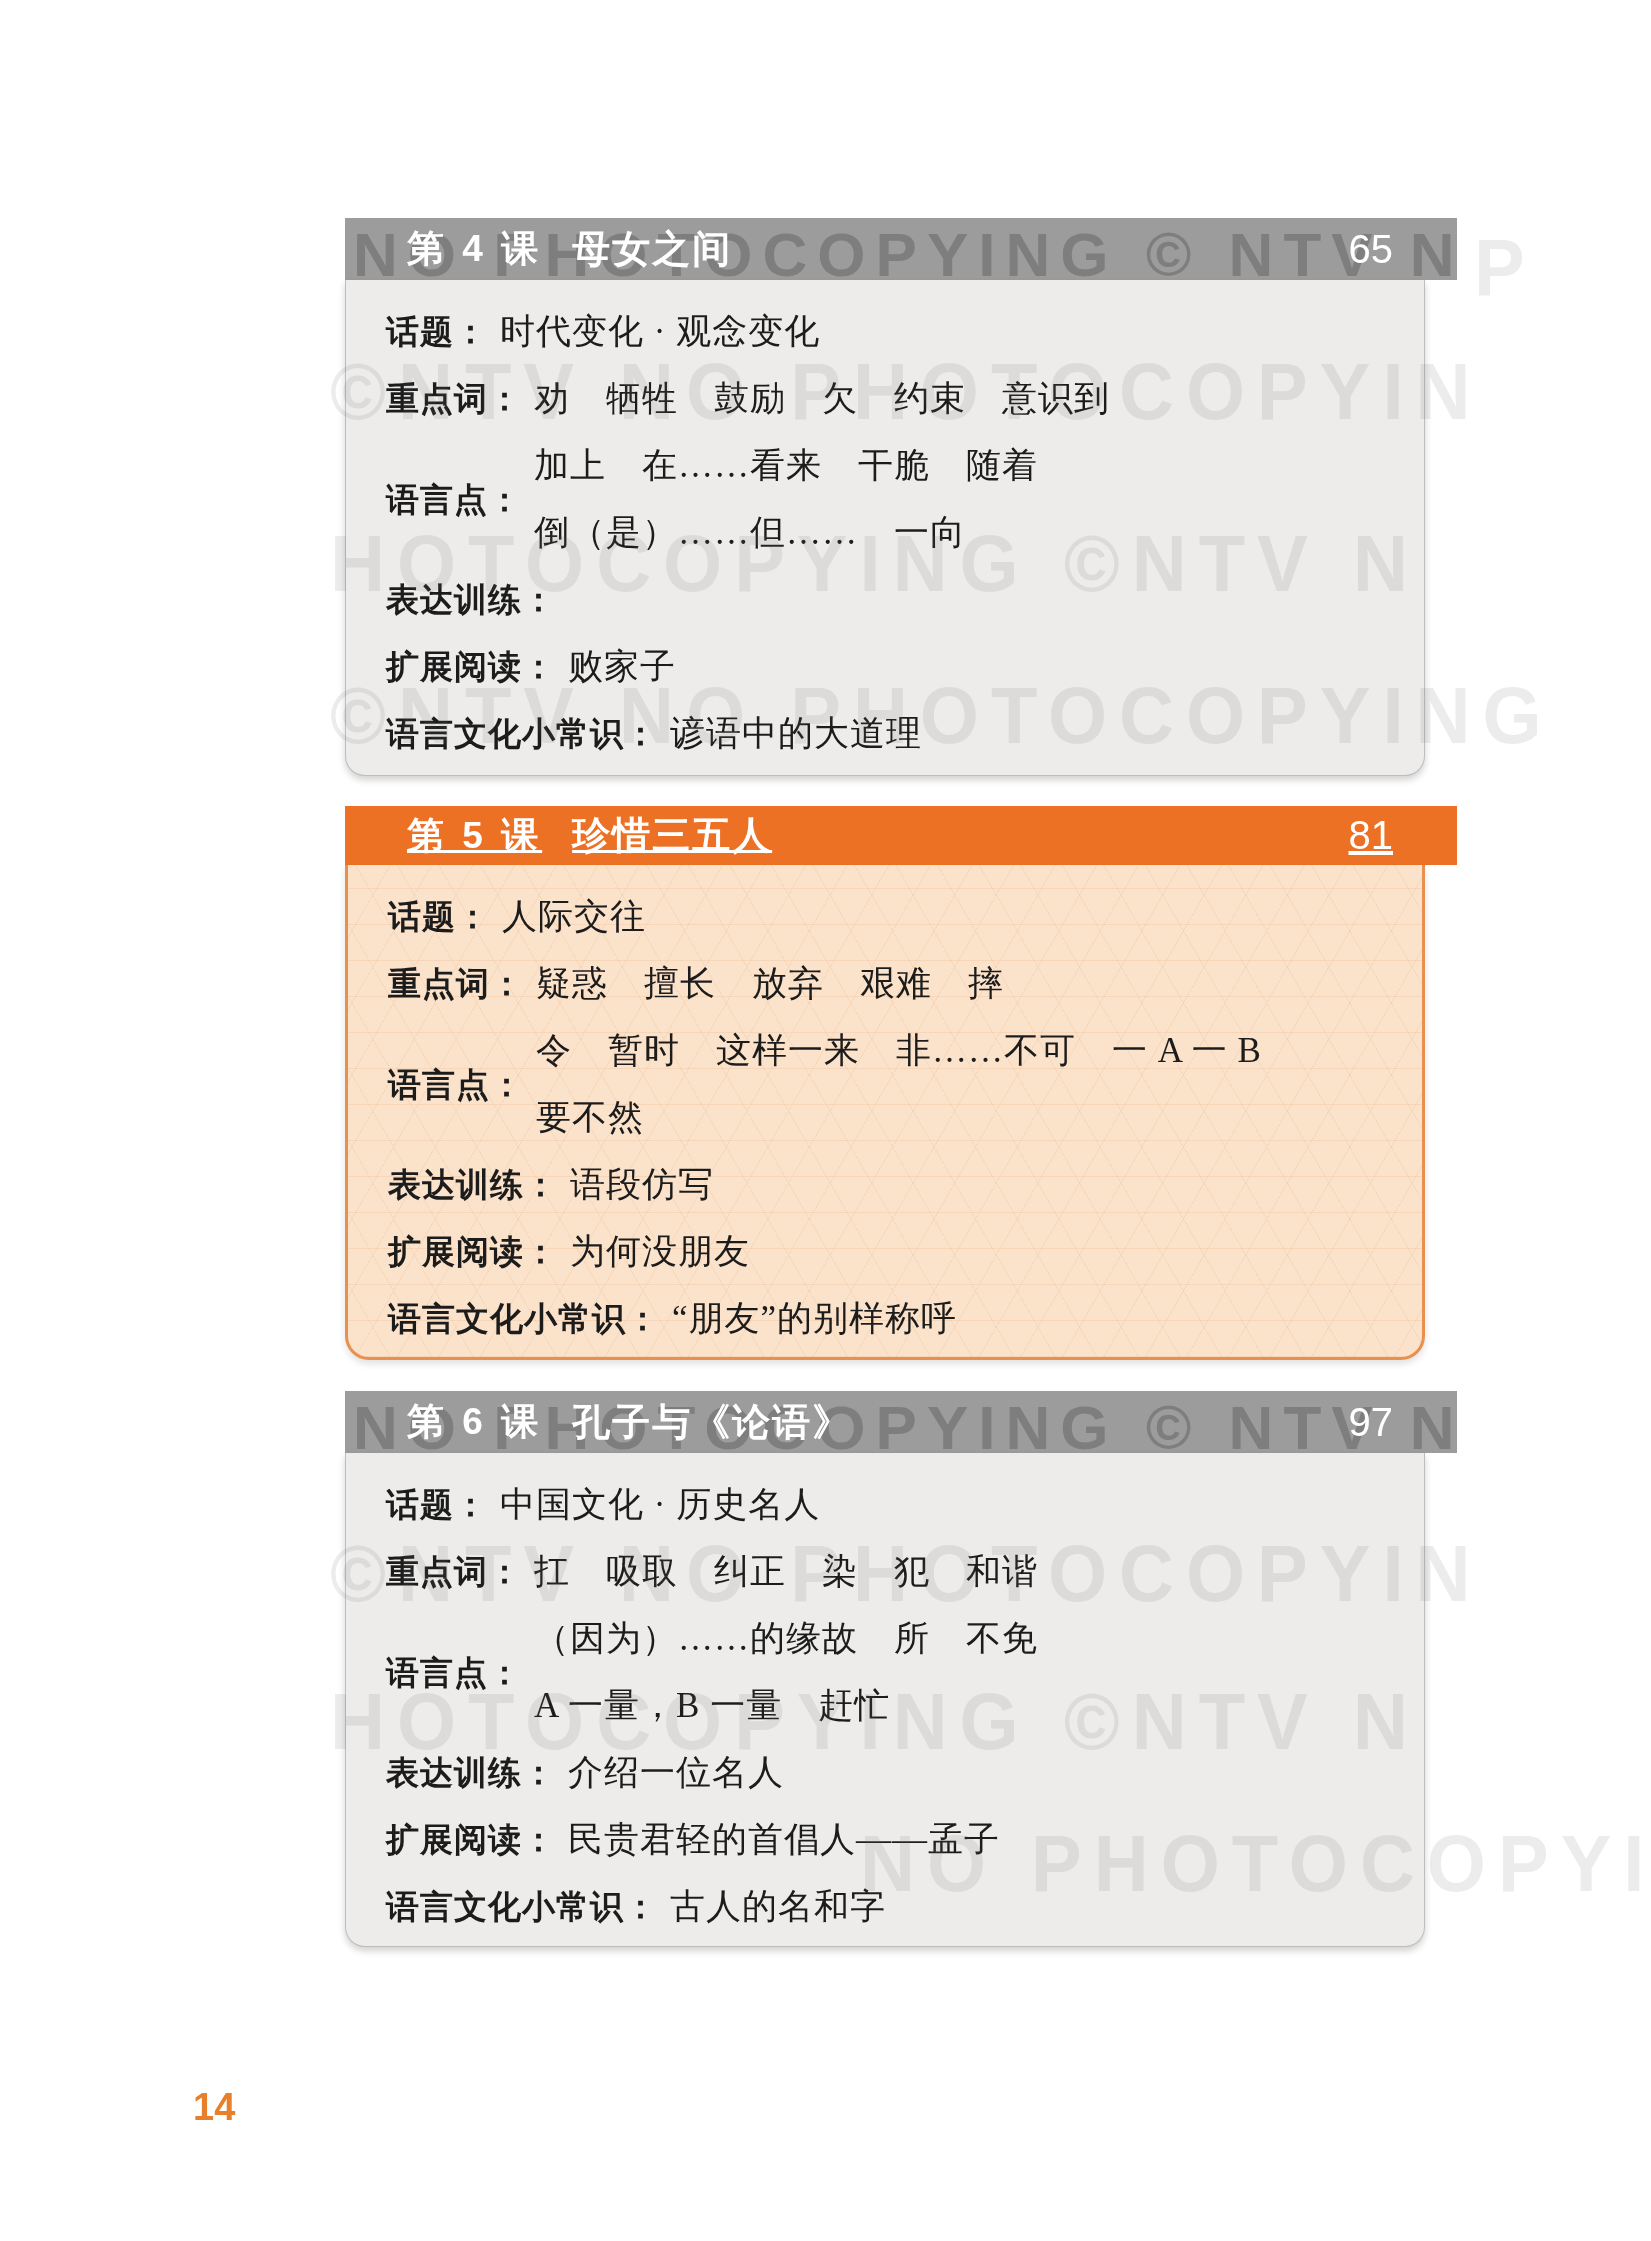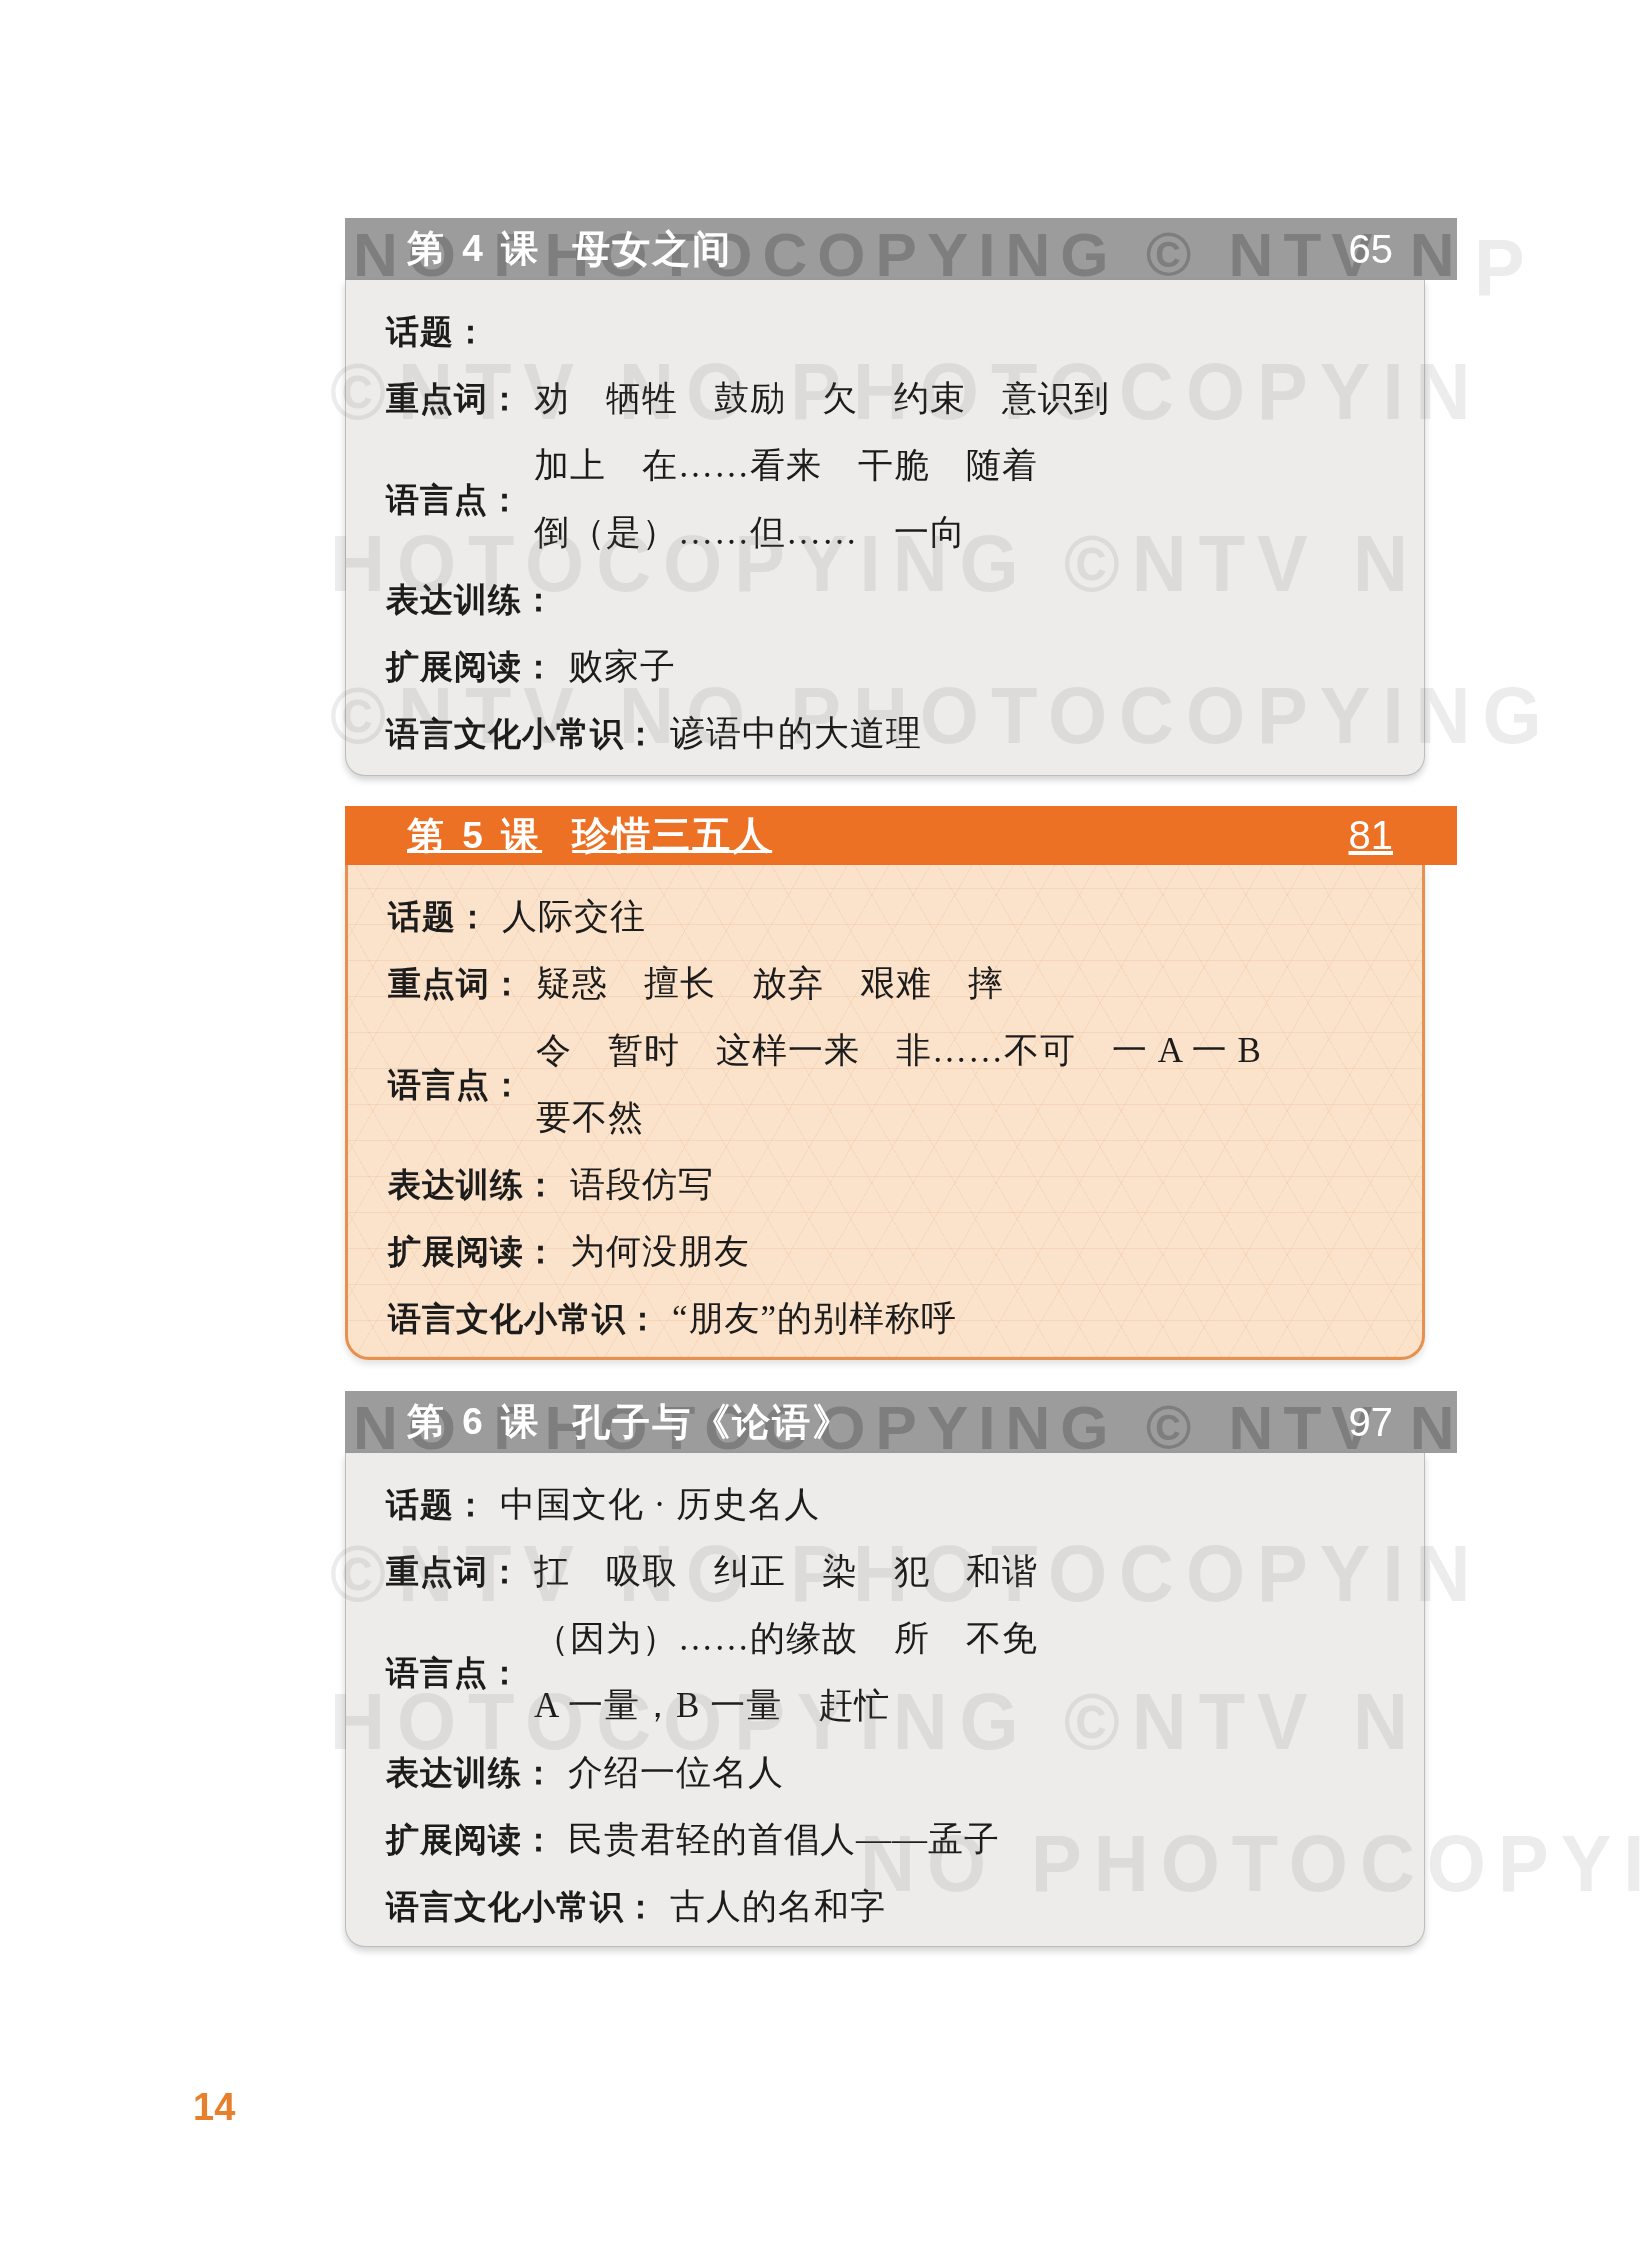--- a/index.html
+++ b/index.html
@@ -104,20 +104,21 @@
   <section class="card card-1">
     <header class="bar gray">
       <span class="wm-dark">NO PHOTOCOPYING © NTV NO P</span>
       <span class="lesson-no">第 4 课</span>
       <span class="lesson-title">母女之间</span>
       <span class="lesson-page">65</span>
     </header>
     <div class="body gray-body">
       <div class="row">
         <span class="lbl">话题：</span>
+        <span class="val">时代变化 · 观念变化</span>
       </div>
       <div class="row">
         <span class="lbl">重点词：</span>
         <span class="val">劝　牺牲　鼓励　欠　约束　意识到</span>
       </div>
       <div class="row">
         <span class="lbl">语言点：</span>
         <span class="val">加上　在……看来　干脆　随着
 倒（是）……但……　一向</span>
       </div>

